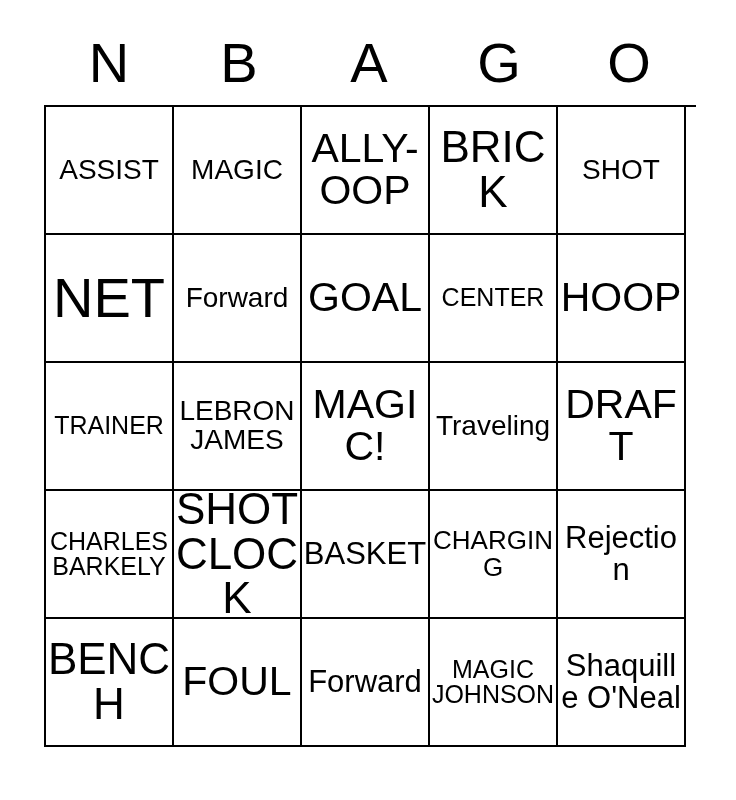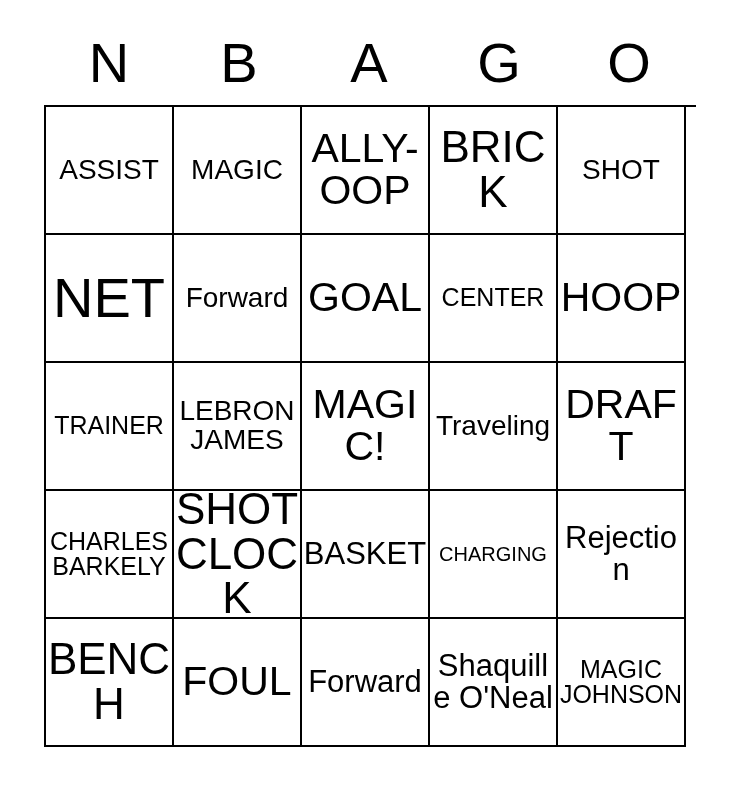--- a/index.html
+++ b/index.html
@@ -64,21 +64,21 @@
     overflow: hidden;
   }
   .cell-text {
     display: block;
     width: 100%;
     line-height: 1.02;
     word-break: break-word;
   }
 
   
-  .fs-xs  { font-size: 20px; }
+  .fs-xs  { font-size: 26px; }
   .fs-sm  { font-size: 25px; }
   .fs-md  { font-size: 28px; }
   .fs-lg  { font-size: 31px; }
   .fs-xl  { font-size: 44px; }
   .fs-xxl { font-size: 41px; }
   .fs-mega{ font-size: 56px; }
 </style>
 </head>
 <body>
 
@@ -170,21 +170,21 @@
       <div class="cell">
           <span class="cell-text fs-xl">BENCH</span>
         </div>
       <div class="cell">
           <span class="cell-text fs-xxl">FOUL</span>
         </div>
       <div class="cell">
           <span class="cell-text fs-lg">Forward</span>
         </div>
       <div class="cell">
-          <span class="cell-text fs-lg">Shaquille O'Neal</span>
+          <span class="cell-text fs-sm">MAGIC JOHNSON</span>
         </div>
       <div class="cell">
-          <span class="cell-text fs-sm">MAGIC JOHNSON</span>
+          <span class="cell-text fs-lg">Shaquille O'Neal</span>
         </div>
     </div>
 
   </div>
 </div>
 
 </body></html>

